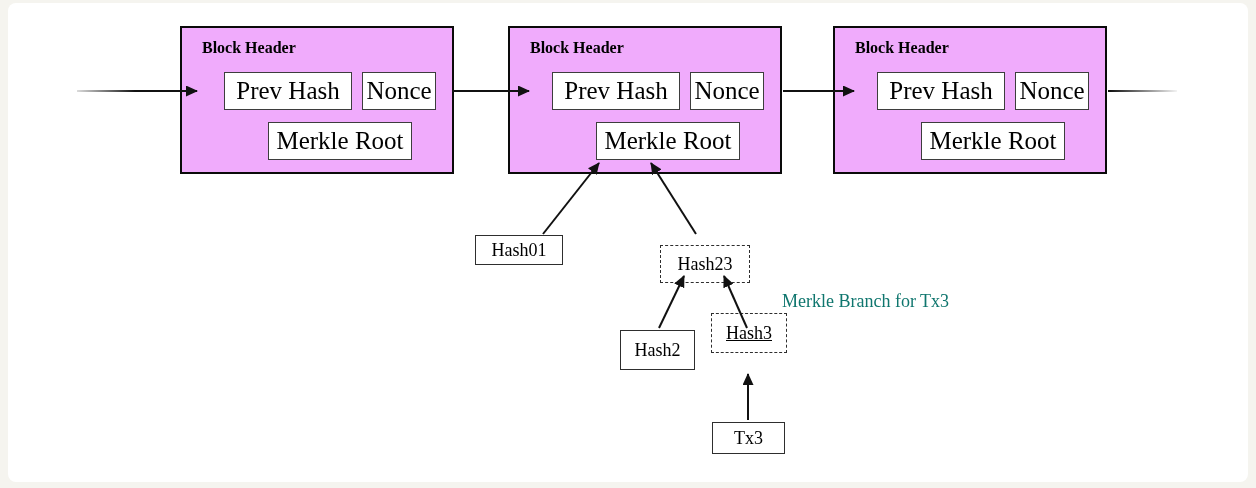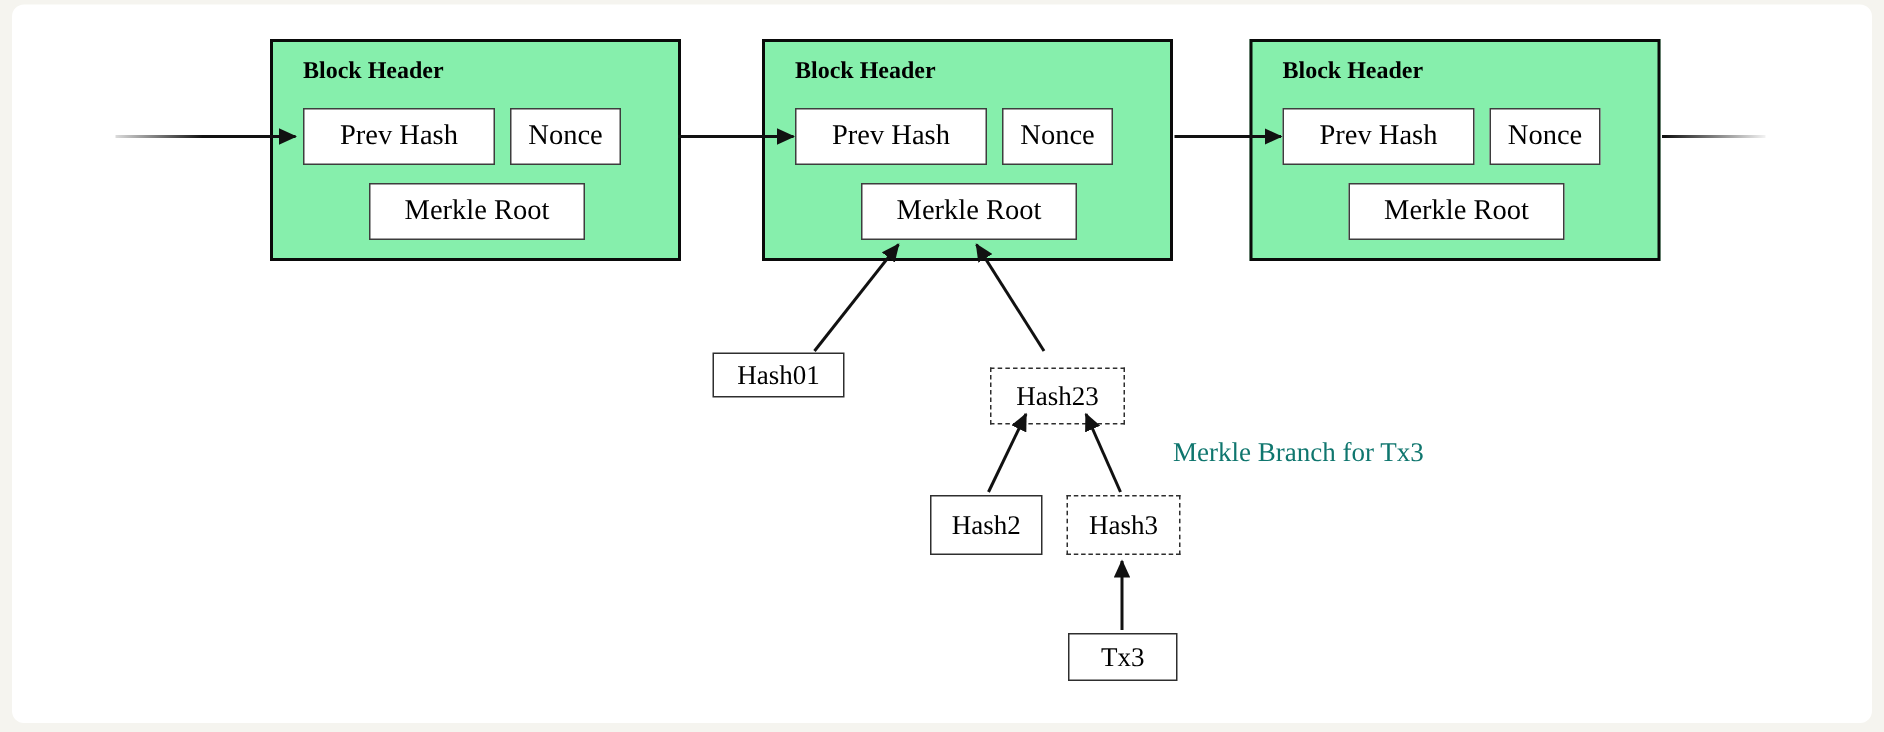--- a/index.html
+++ b/index.html
@@ -9,30 +9,30 @@
     font-family:"Liberation Serif","DejaVu Serif",serif;
     position:relative;overflow:hidden;
   }
   .canvas{
     position:absolute;left:8px;top:3px;width:1240px;height:479px;
     background:#ffffff;border-radius:8px;
   }
   .arrow-layer{position:absolute;left:0;top:0;width:1256px;height:488px;z-index:3;}
   .block{
     position:absolute;top:26px;width:274px;height:148px;
-    background:#86efac;border:2px solid #0a0a0a;box-sizing:border-box;z-index:2;
+    background:#f0abfc;border:2px solid #0a0a0a;box-sizing:border-box;z-index:2;
   }
   .block-title{
     position:absolute;left:20px;top:11px;
     font-weight:bold;font-size:16px;color:#000;white-space:nowrap;
   }
   .ibox{
     position:absolute;background:#ffffff;border:1.5px solid #3d3d3d;
     box-sizing:border-box;display:flex;align-items:center;justify-content:center;
-    font-size:19px;color:#000;white-space:nowrap;
+    font-size:25px;color:#000;white-space:nowrap;margin-left:22px;
   }
   .ibox.prev{left:20px;top:44px;width:128px;height:38px;}
   .ibox.nonce{left:158px;top:44px;width:74px;height:38px;}
   .ibox.merkle{left:64px;top:94px;width:144px;height:38px;}
   .node{
     position:absolute;background:#ffffff;border:1.5px solid #2e2e2e;
     box-sizing:border-box;display:flex;align-items:center;justify-content:center;
     font-size:18px;color:#000;z-index:2;white-space:nowrap;
   }
   .node.dashed{border-style:dashed;}
@@ -63,21 +63,21 @@
 <div class="block" style="left:833px;">
   <div class="block-title">Block Header</div>
   <div class="ibox prev">Prev Hash</div>
   <div class="ibox nonce">Nonce</div>
   <div class="ibox merkle">Merkle Root</div>
 </div>
 
 <div class="node" style="left:475px;top:235px;width:88px;height:30px;">Hash01</div>
 <div class="node dashed" style="left:660px;top:245px;width:90px;height:38px;">Hash23</div>
 <div class="node" style="left:620px;top:330px;width:75px;height:40px;">Hash2</div>
-<div class="node dashed" style="left:711px;top:330px;width:76px;height:40px;">Hash3</div>
+<div class="node dashed" style="left:711px;top:313px;width:76px;height:40px;text-decoration:underline;">Hash3</div>
 <div class="node" style="left:712px;top:422px;width:73px;height:32px;">Tx3</div>
 
 <div class="branch-label">Merkle Branch for Tx3</div>
 
 <svg class="arrow-layer" viewBox="0 0 1256 488" xmlns="http://www.w3.org/2000/svg">
   <defs>
     <marker id="ah" markerUnits="userSpaceOnUse" markerWidth="13" markerHeight="11" refX="11" refY="5.5" orient="auto">
       <path d="M0,0 L12,5.5 L0,11 z" fill="#111111"></path>
     </marker>
     <linearGradient id="fadeL" gradientUnits="userSpaceOnUse" x1="77" y1="0" x2="135" y2="0">

